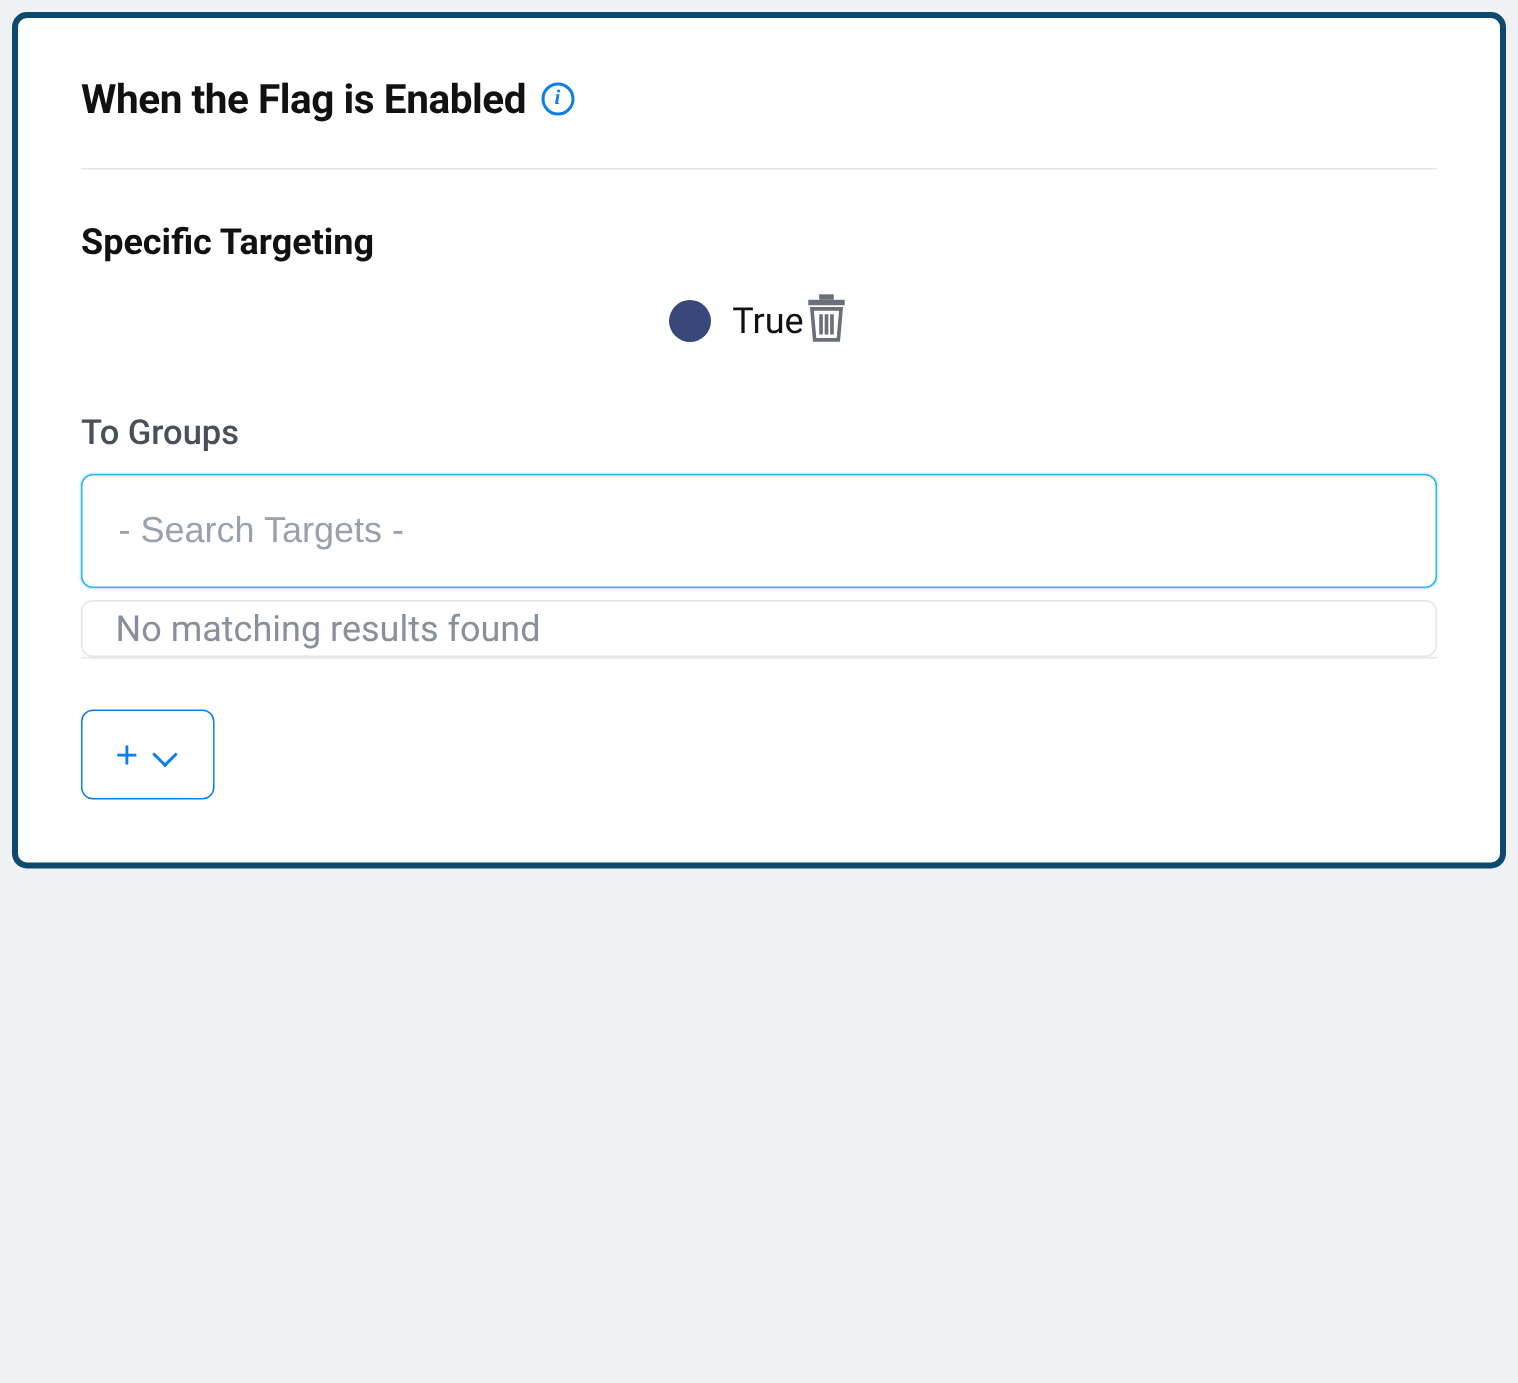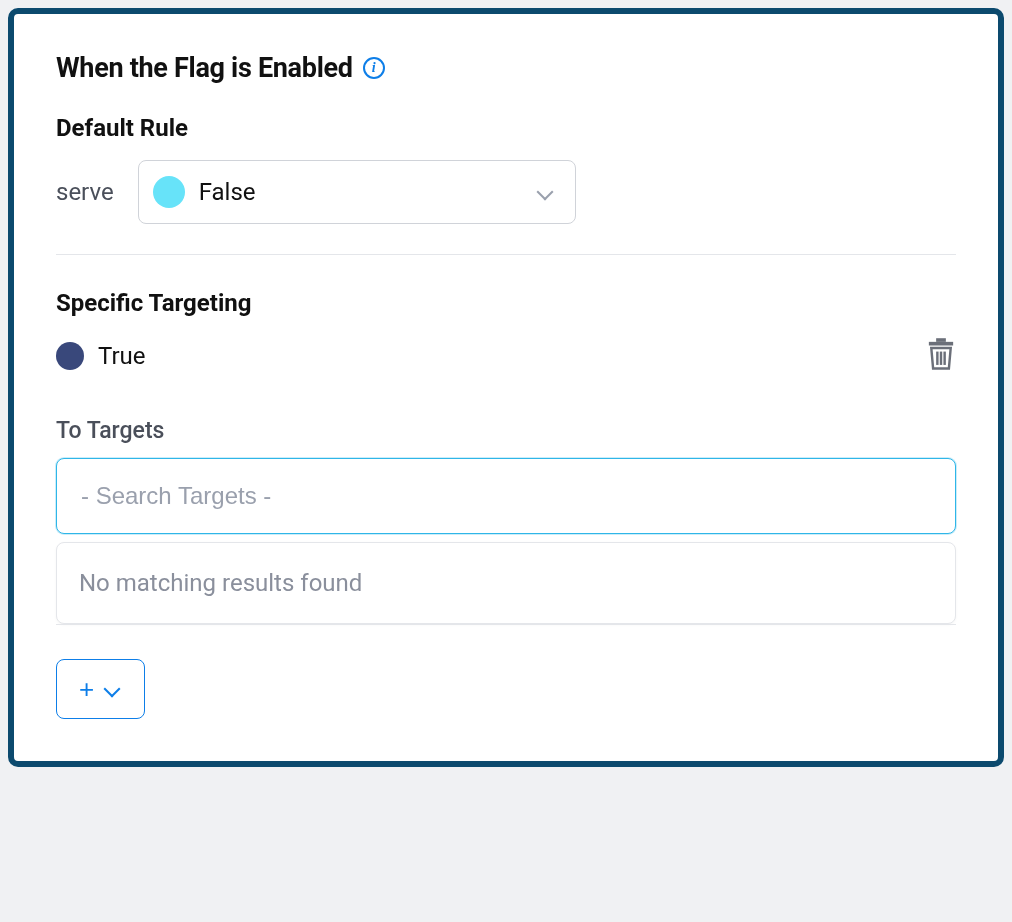--- a/index.html
+++ b/index.html
@@ -7,21 +7,21 @@
       margin: 0;
       padding: 0;
     }
     body {
       font-family: -apple-system, BlinkMacSystemFont, 'Segoe UI', Roboto, Helvetica, Arial, sans-serif;
       background: #f0f1f3;
       padding: 8px;
     }
     .card {
       background: #fff;
-      border: 6px solid #0c4a6e;
+      border: 4px solid #0c4a6e;
       border-radius: 10px;
       padding: 38px 42px 42px 42px;
       width: 996px;
       margin: 0 auto;
     }
     .section-title {
       display: flex;
       align-items: center;
       gap: 10px;
       margin-bottom: 30px;
@@ -111,21 +111,21 @@
       transform: rotate(45deg);
     }
     .divider {
       height: 1px;
       background: #e4e6ea;
       margin: 0 0 34px 0;
     }
     .target-row {
       display: flex;
       align-items: center;
-      justify-content: space-between;
+      justify-content: center;
       margin-bottom: 42px;
     }
     .target-left {
       display: flex;
       align-items: center;
       gap: 14px;
     }
     .target-left-text {
       font-size: 24px;
       color: #111;
@@ -155,21 +155,21 @@
     }
     .search-input.focused {
       border: 1px solid #2fb6e8;
       box-shadow: 0 0 0 1px rgba(47,182,232,0.25);
     }
     .dropdown-panel {
       width: 100%;
       border: 1px solid #e4e6ea;
       border-radius: 8px;
       background: #fff;
-      padding: 26px 22px;
+      padding: 4px 22px;
       margin-top: 8px;
       box-shadow: 0 1px 3px rgba(0,0,0,0.04);
     }
     .dropdown-text {
       font-size: 24px;
       color: #8a8f9c;
     }
     .groups-wrap {
       margin-top: 14px;
       margin-bottom: 36px;
@@ -204,31 +204,20 @@
 </head>
 <body>
 
 <div class="card">
 
   <div class="section-title">
     <h2>When the Flag is Enabled</h2>
     <span class="info-icon">i</span>
   </div>
 
-  <div>
-    <div class="subheading">Default Rule</div>
-    <div class="serve-row">
-      <span class="serve-label">serve</span>
-      <div class="select-box">
-        <span class="dot dot-cyan"></span>
-        <span class="select-box-text">False</span>
-        <span class="chevron-down"></span>
-      </div>
-    </div>
-  </div>
 
   <div class="divider"></div>
 
   <div>
     <div class="subheading" style="margin-bottom:20px;">Specific Targeting</div>
 
     <div class="target-row">
       <div class="target-left">
         <span class="dot dot-navy"></span>
         <span class="target-left-text">True</span>
@@ -238,21 +227,21 @@
           <rect x="2" y="4" width="20" height="3" fill="#6b6f79"></rect>
           <rect x="8" y="1" width="8" height="3" fill="#6b6f79"></rect>
           <path d="M4 9 L5.5 26 H18.5 L20 9 Z" stroke="#6b6f79" stroke-width="2" fill="none"></path>
           <line x1="9" y1="12" x2="9" y2="23" stroke="#6b6f79" stroke-width="2"></line>
           <line x1="12" y1="12" x2="12" y2="23" stroke="#6b6f79" stroke-width="2"></line>
           <line x1="15" y1="12" x2="15" y2="23" stroke="#6b6f79" stroke-width="2"></line>
         </svg>
       </span>
     </div>
 
-    <div class="field-label">To Targets</div>
+    <div class="field-label">To Groups</div>
 
     <input type="text" class="search-input focused" placeholder="- Search Targets -" style="">
 
     <div class="dropdown-panel">
       <span class="dropdown-text">No matching results found</span>
     </div>
 
 
     <div class="divider2"></div>
 

